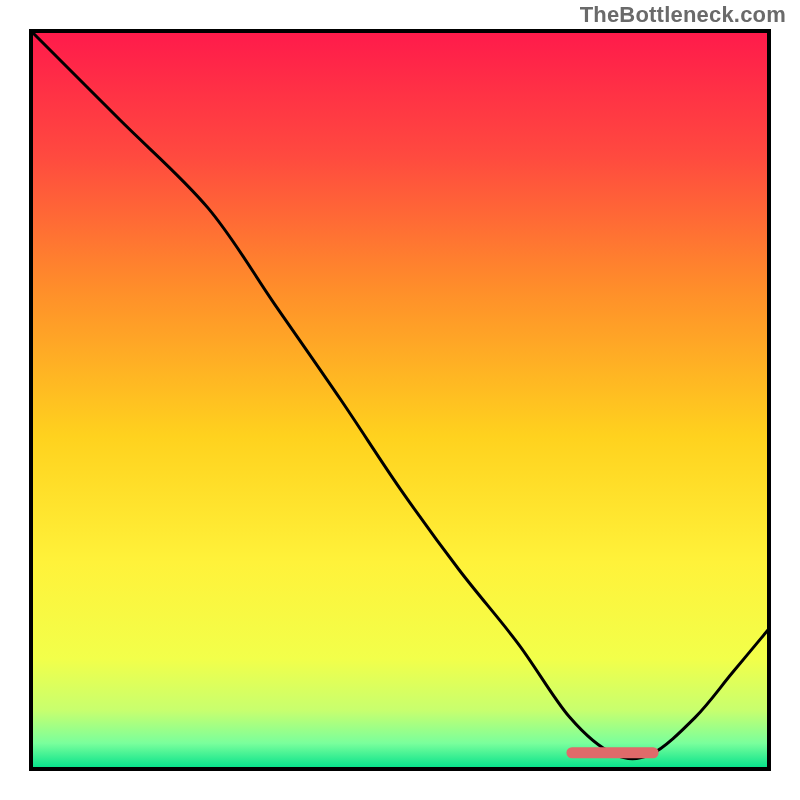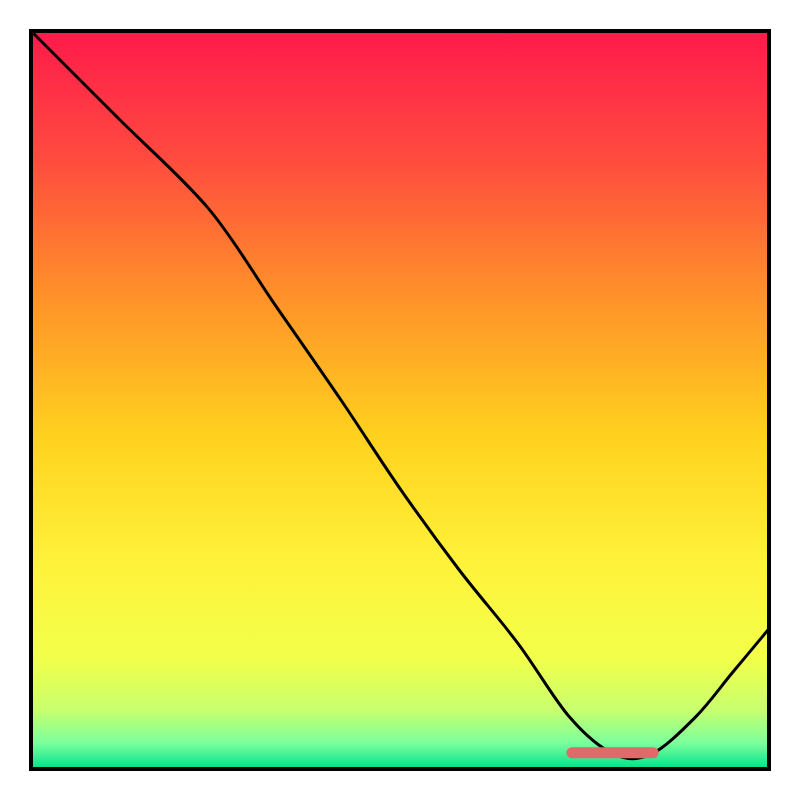--- a/index.html
+++ b/index.html
@@ -27,20 +27,21 @@
     user-select: none;
   }
   svg {
     display: block;
   }
 </style>
 </head>
 <body>
 
 <div class="stage">
+  <div class="watermark">TheBottleneck.com</div>
 
   <svg id="chart-svg" width="800" height="800" viewBox="0 0 800 800">
     <defs>
       <linearGradient id="bg-grad" x1="0" y1="0" x2="0" y2="1">
           <stop offset="0.00%" stop-color="#ff1a4b"></stop>
           <stop offset="17.00%" stop-color="#ff4a3f"></stop>
           <stop offset="35.00%" stop-color="#ff8e2a"></stop>
           <stop offset="55.00%" stop-color="#ffd21e"></stop>
           <stop offset="72.00%" stop-color="#fff23a"></stop>
           <stop offset="85.00%" stop-color="#f2ff4a"></stop>

